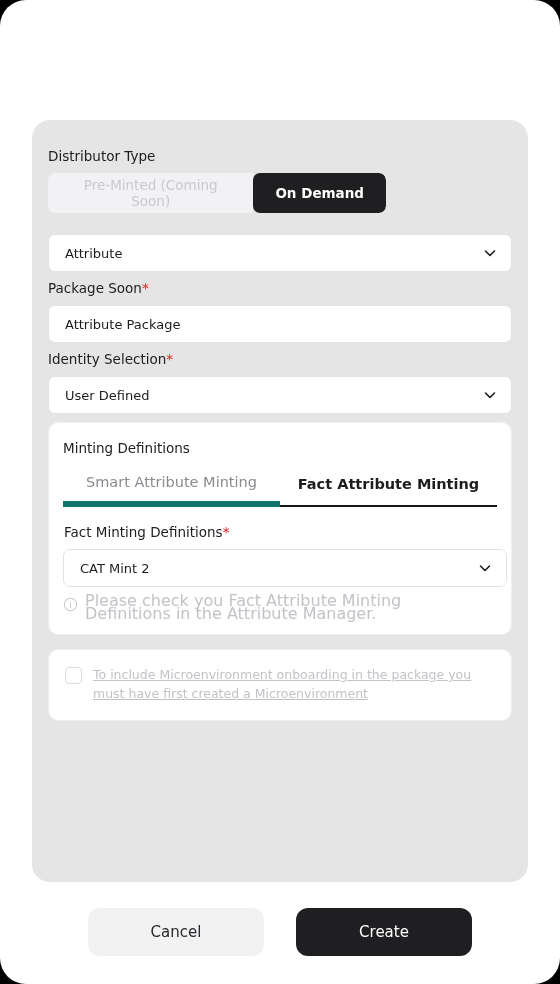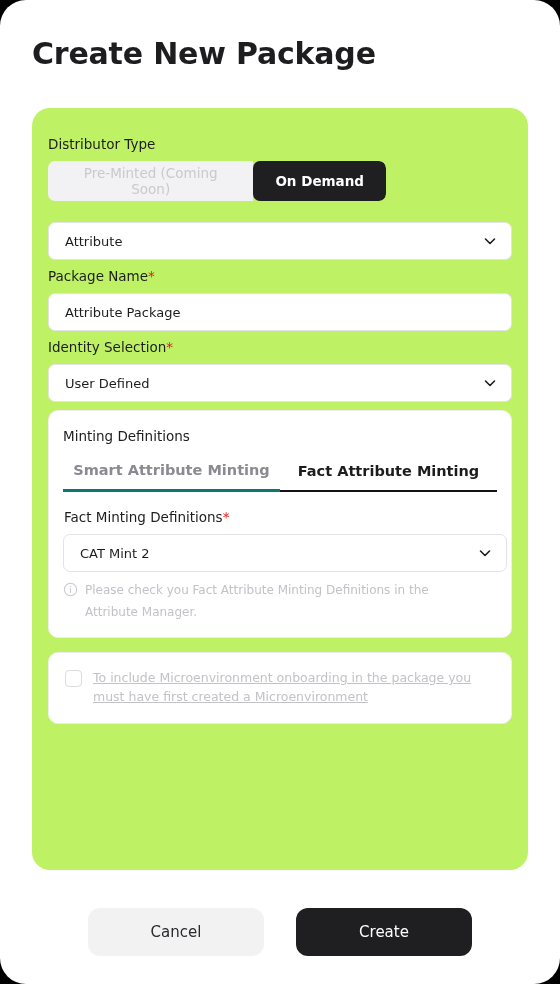--- a/index.html
+++ b/index.html
@@ -29,24 +29,24 @@
     font-weight: 700;
     color: #1d1d1f;
     letter-spacing: -0.2px;
     margin: 36px 0 0 32px;
   }
 
   
   .form-card {
     position: absolute;
     left: 32px;
-    top: 108px;
+    top: 120px;
     width: 496px;
     height: 762px;
-    background: #bef264;
+    background: #e5e5e5;
     border-radius: 18px;
     padding: 28px 16px 0 16px;
   }
 
   .field-label {
     font-size: 13.5px;
     color: #1d1d1f;
     margin-bottom: 9px;
     font-weight: 400;
   }
@@ -133,22 +133,21 @@
     flex: 1;
     text-align: center;
     font-size: 14.5px;
     padding-bottom: 11px;
     background: none;
     border: none;
     font-family: inherit;
   }
   .tab.inactive {
     color: #8a8a90;
-    border-bottom: 3px solid #0f766e;
-    font-weight: bold;
+    border-bottom: 6px solid #0f766e;
   }
   .tab.active {
     color: #1d1d1f;
     font-weight: 700;
     border-bottom: 2px solid #141417;
   }
   .minting-card .field-label { margin-left: 1px; }
   .minting-card .control {
     width: 444px;
     margin-bottom: 7px;
@@ -158,22 +157,22 @@
     align-items: flex-start;
     gap: 7px;
   }
   .info-icon {
     flex: 0 0 auto;
     width: 15px;
     height: 15px;
     margin-top: 3px;
   }
   .hint-text {
-    font-size: 12px;
-    line-height: 22px;
+    font-size: 16px;
+    line-height: 13px;
     color: #c2c2c8;
     max-width: 400px;
   }
 
   
   .micro-card {
     width: 464px;
     background: #ffffff;
     border: 1px solid #eeeef0;
     border-radius: 10px;
@@ -232,41 +231,40 @@
   .btn-create {
     background: #1f1f22;
     color: #ffffff;
   }
 </style>
 </head>
 <body>
 
 <div class="page">
 
-  <h1 class="page-title">Create New Package</h1>
 
   <div class="form-card">
 
     <div class="field-label">Distributor Type</div>
     <div class="toggle-group">
       <button class="toggle-opt inactive">Pre-Minted (Coming Soon)</button>
       <button class="toggle-opt active">On Demand</button>
     </div>
 
     <div class="control">
       <span>Attribute</span>
       <span class="chevron">
         <svg viewBox="0 0 14 14" width="14" height="14" fill="none" stroke="#1d1d1f" stroke-width="1.6" stroke-linecap="round" stroke-linejoin="round">
             <path d="M2.5 5 L7 9.5 L11.5 5"></path>
           </svg>
       </span>
     </div>
 
     <div class="field-label">
-      <span>Package Name</span><span class="req">*</span>
+      <span>Package Soon</span><span class="req">*</span>
     </div>
     <div class="control">
       <span>Attribute Package</span>
     </div>
 
     <div class="field-label">
       <span>Identity Selection</span><span class="req">*</span>
     </div>
     <div class="control">
       <span>User Defined</span>

